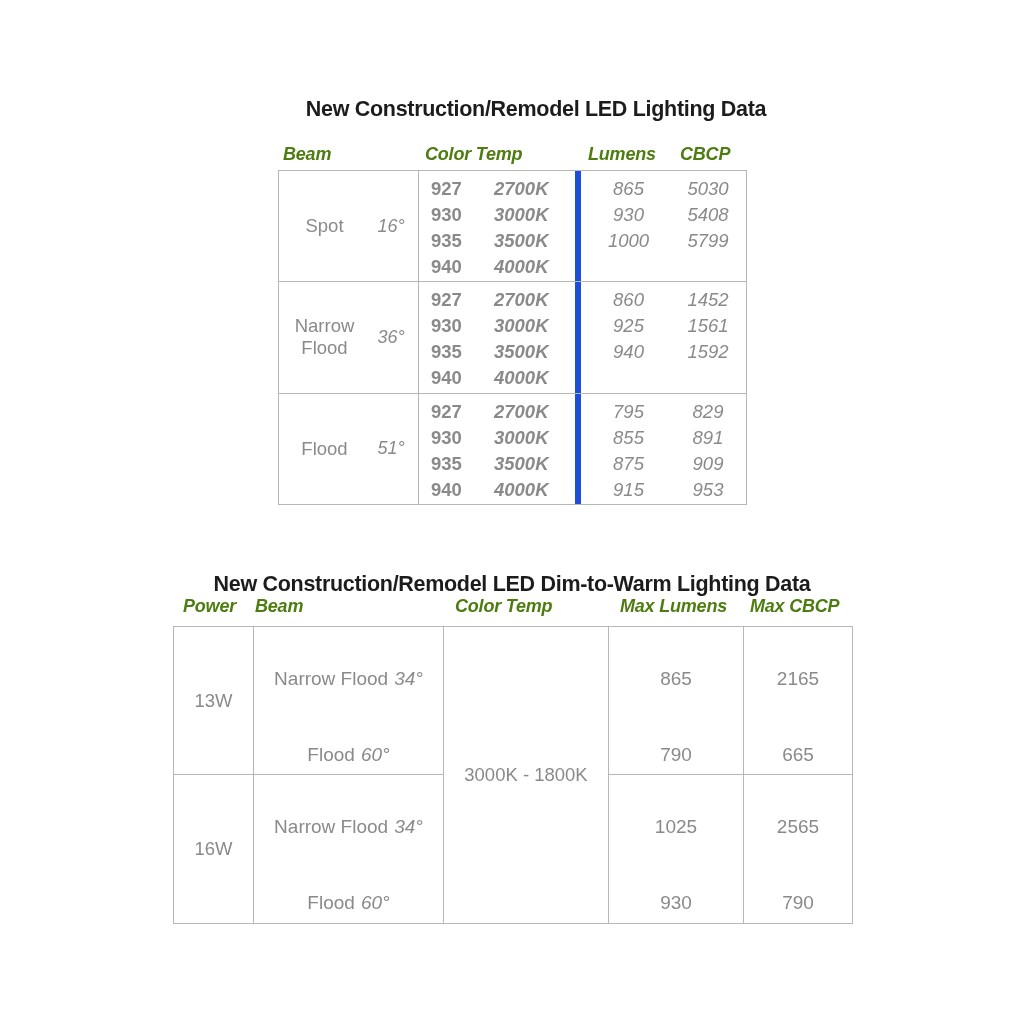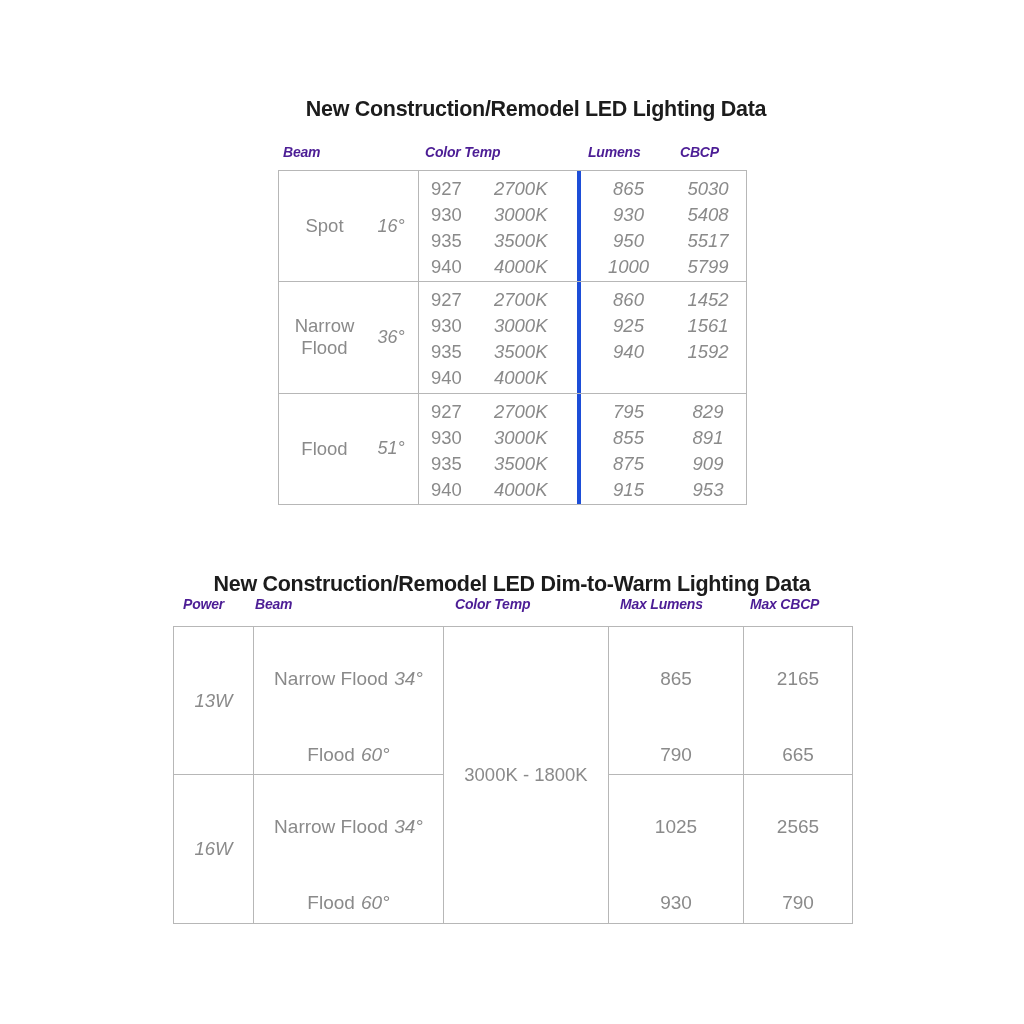--- a/index.html
+++ b/index.html
@@ -7,59 +7,60 @@
     position:relative;width:1024px;height:1024px;background:#ffffff;
     font-family:"Liberation Sans",sans-serif;overflow:hidden;
   }
   
   .title{
     position:absolute;left:0;width:100%;text-align:center;
     font-size:21.5px;font-weight:700;color:#1c1c1c;letter-spacing:-0.3px;
   }
   .hdr-row{position:absolute;height:22px;}
   .hdr{
-    position:absolute;top:0;font-size:14px;font-weight:700;font-style:italic;
-    color:#4c1d95;white-space:nowrap;letter-spacing:-0.2px;
+    position:absolute;top:0;font-size:18px;font-weight:700;font-style:italic;
+    color:#4d7c0f;white-space:nowrap;letter-spacing:-0.2px;
   }
   
   .t1-title{top:97px;margin-left:24px;}
   .t1-hdrs{left:278px;top:144px;width:469px;}
   .t1{
     position:absolute;left:278px;top:170px;width:469px;height:335px;
     border:1px solid #b7b7b7;box-sizing:border-box;
     display:flex;flex-direction:column;
   }
   .t1-group{flex:1;display:flex;min-height:0;}
   .t1-group + .t1-group{border-top:1px solid #b7b7b7;}
   .t1-beam{
     width:140px;flex:0 0 140px;border-right:1px solid #b7b7b7;box-sizing:border-box;
     display:flex;align-items:center;justify-content:center;gap:16px;
   }
   .bname{width:74px;text-align:center;font-size:18.5px;line-height:22px;color:#8a8a8a;}
   .bangle{width:32px;font-size:18px;font-style:italic;color:#8a8a8a;}
   .t1-ct{
-    width:162px;flex:0 0 162px;border-right:4px solid #1d4ed8;box-sizing:border-box;
+    width:162px;flex:0 0 162px;border-right:6px solid #1d4ed8;box-sizing:border-box;
     padding-top:5px;
+    font-weight:bold;
   }
   .ct-line{height:26px;display:flex;align-items:center;}
   .code{margin-left:12px;width:63px;font-size:18.5px;color:#8a8a8a;}
   .temp{font-size:18.5px;font-style:italic;color:#8a8a8a;}
   .t1-lc{flex:1;padding-top:5px;box-sizing:border-box;}
   .lc-line{height:26px;display:flex;align-items:center;}
   .lum{width:95px;text-align:center;font-size:18.5px;font-style:italic;color:#8a8a8a;}
   .cb{width:64px;text-align:center;font-size:18.5px;font-style:italic;color:#8a8a8a;}
   
   .t2-title{top:572px;}
   .t2-hdrs{left:173px;top:596px;width:679px;}
   table.t2{
     position:absolute;left:173px;top:626px;width:679px;height:297px;
     border-collapse:collapse;table-layout:fixed;
   }
   table.t2 td{border:1px solid #b7b7b7;padding:0;vertical-align:middle;}
-  td.power{text-align:center;font-size:18.5px;color:#8a8a8a;font-style:italic;}
+  td.power{text-align:center;font-size:18.5px;color:#8a8a8a;}
   td.stack2 .cell-inner{
     display:flex;flex-direction:column;align-items:center;
     padding-top:32px;gap:50px;
   }
   .line2{height:26px;line-height:26px;font-size:19px;color:#8a8a8a;white-space:nowrap;}
   .bm2angle{font-style:italic;margin-left:6px;}
   td.ctemp{text-align:center;font-size:18.5px;color:#8a8a8a;}
 </style>
 </head>
 <body>
@@ -101,24 +102,20 @@
           </div>
       </div>
       <div class="t1-lc">
         <div class="lc-line">
             <span class="lum">865</span>
             <span class="cb">5030</span>
           </div>
         <div class="lc-line">
             <span class="lum">930</span>
             <span class="cb">5408</span>
-          </div>
-        <div class="lc-line">
-            <span class="lum">950</span>
-            <span class="cb">5517</span>
           </div>
         <div class="lc-line">
             <span class="lum">1000</span>
             <span class="cb">5799</span>
           </div>
       </div>
     </div>
 
     <div class="t1-group">
       <div class="t1-beam">

